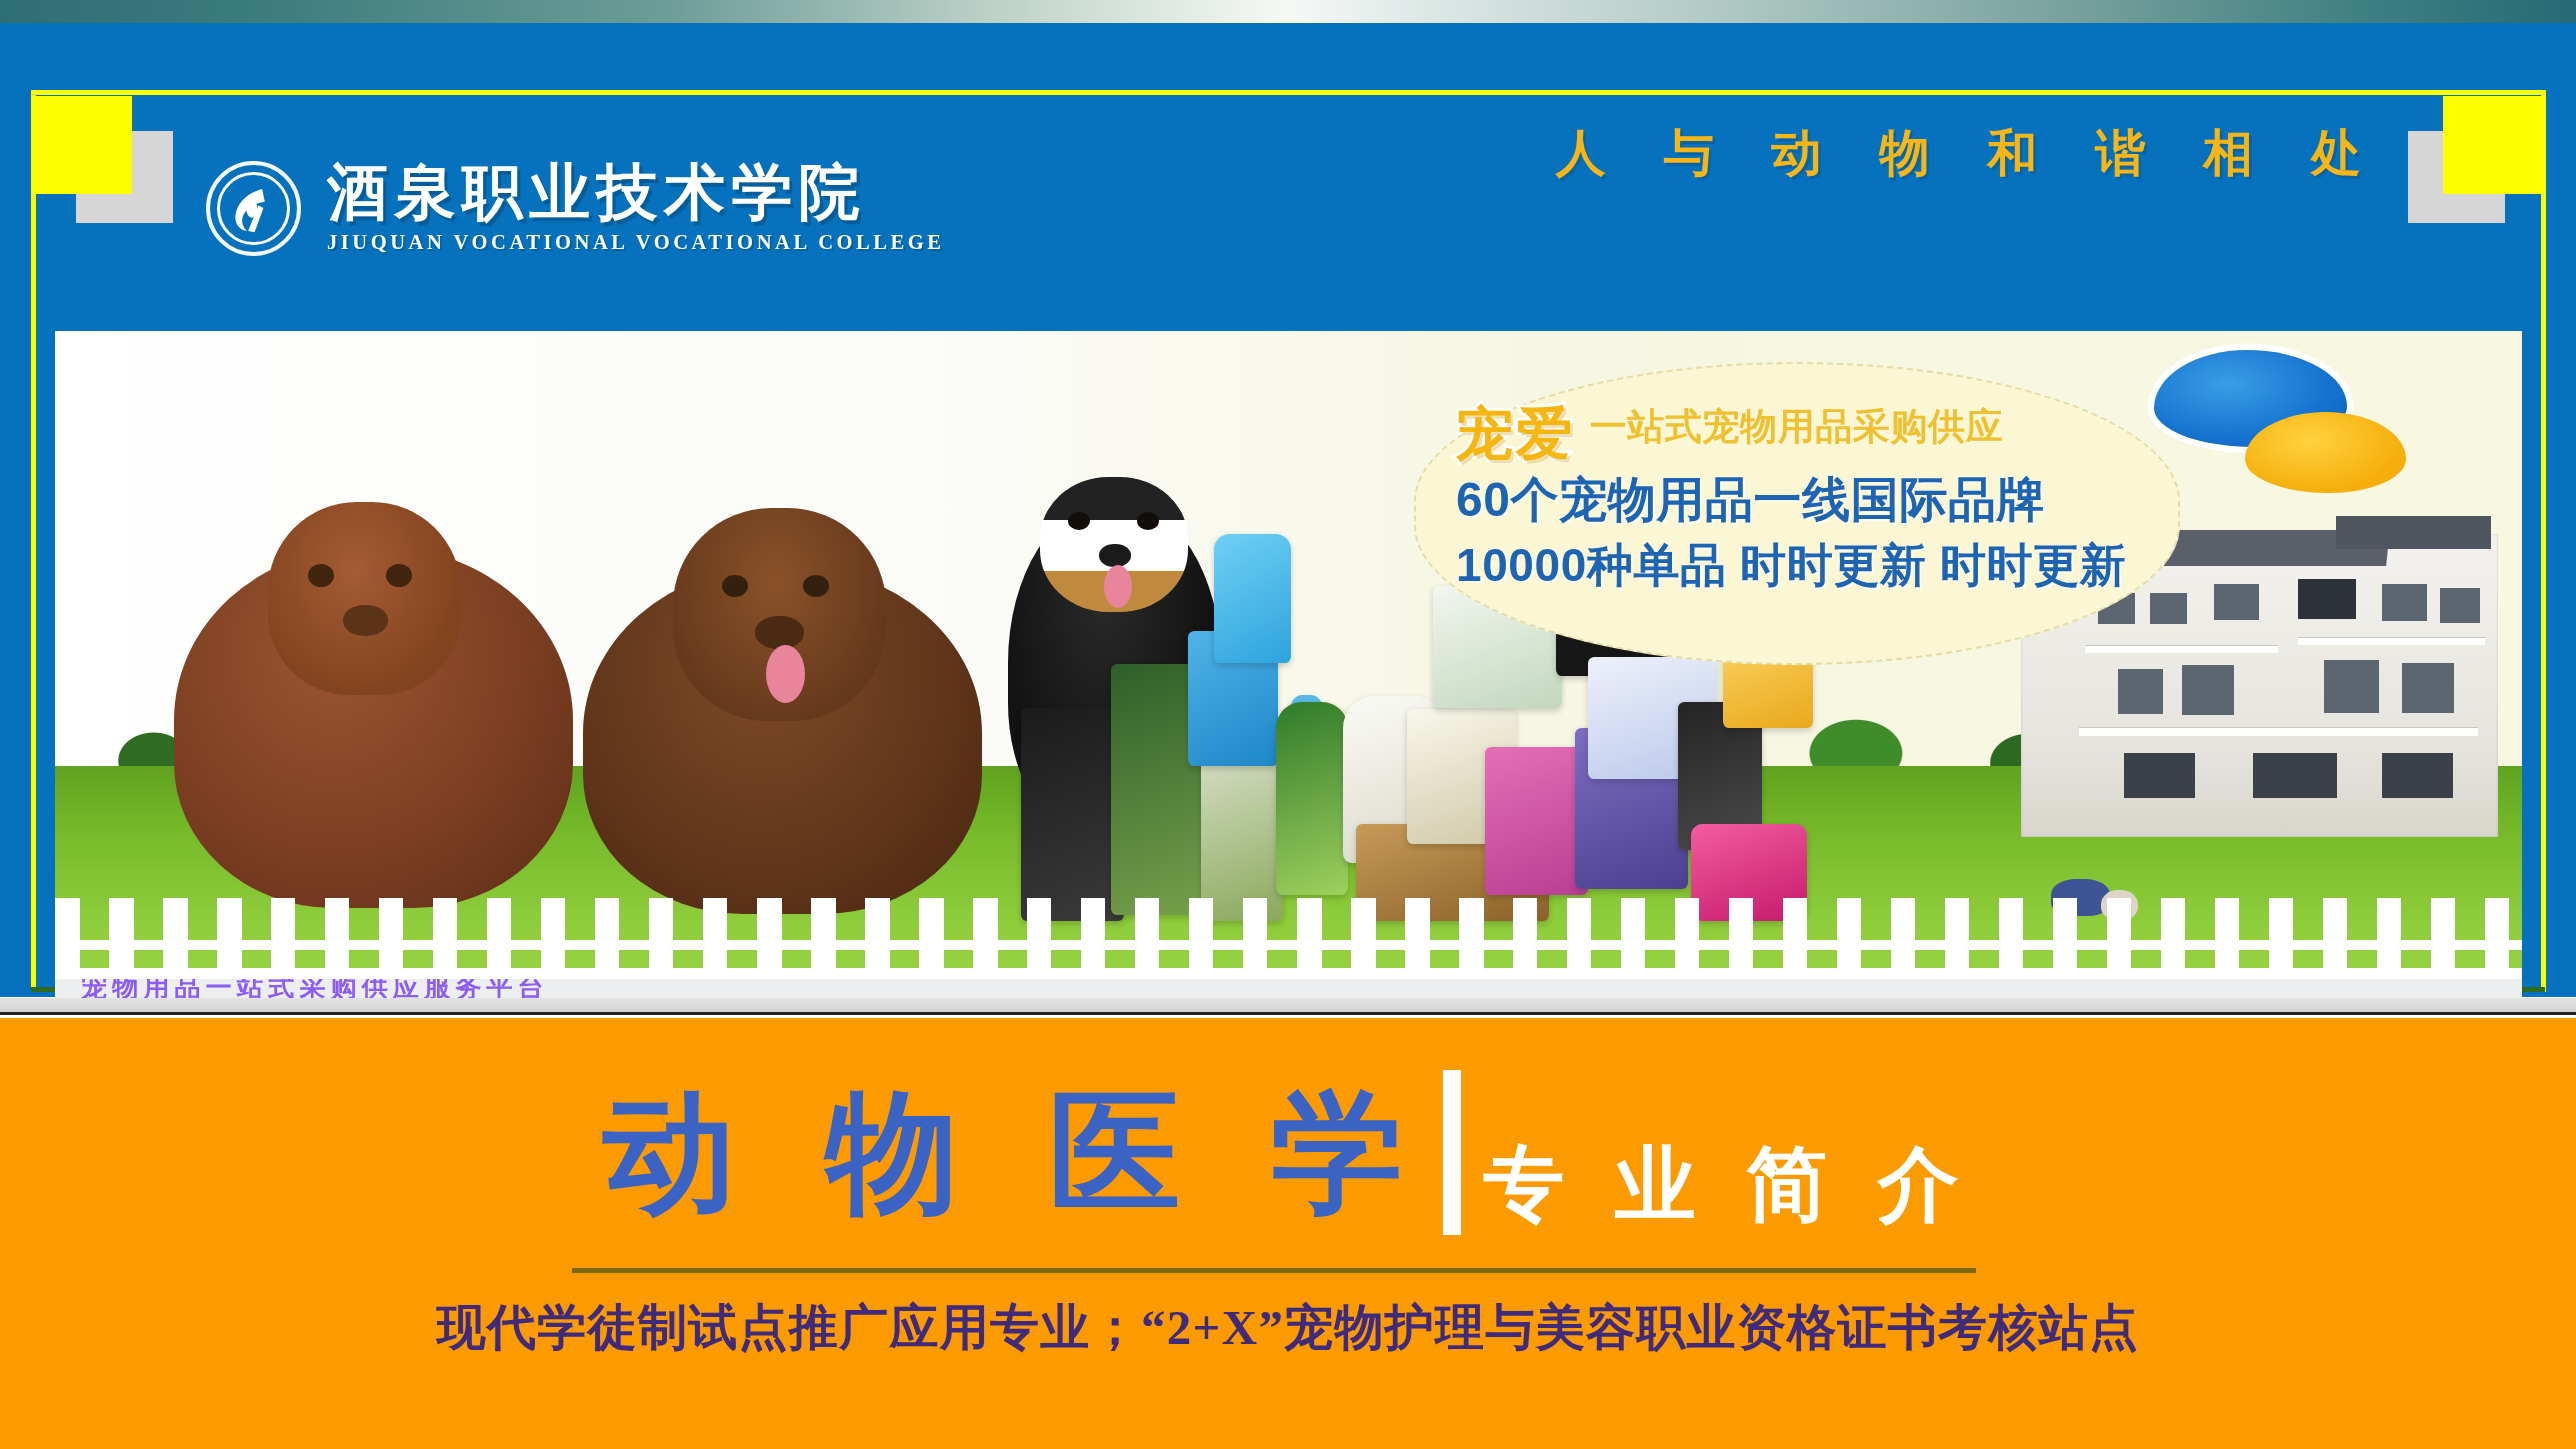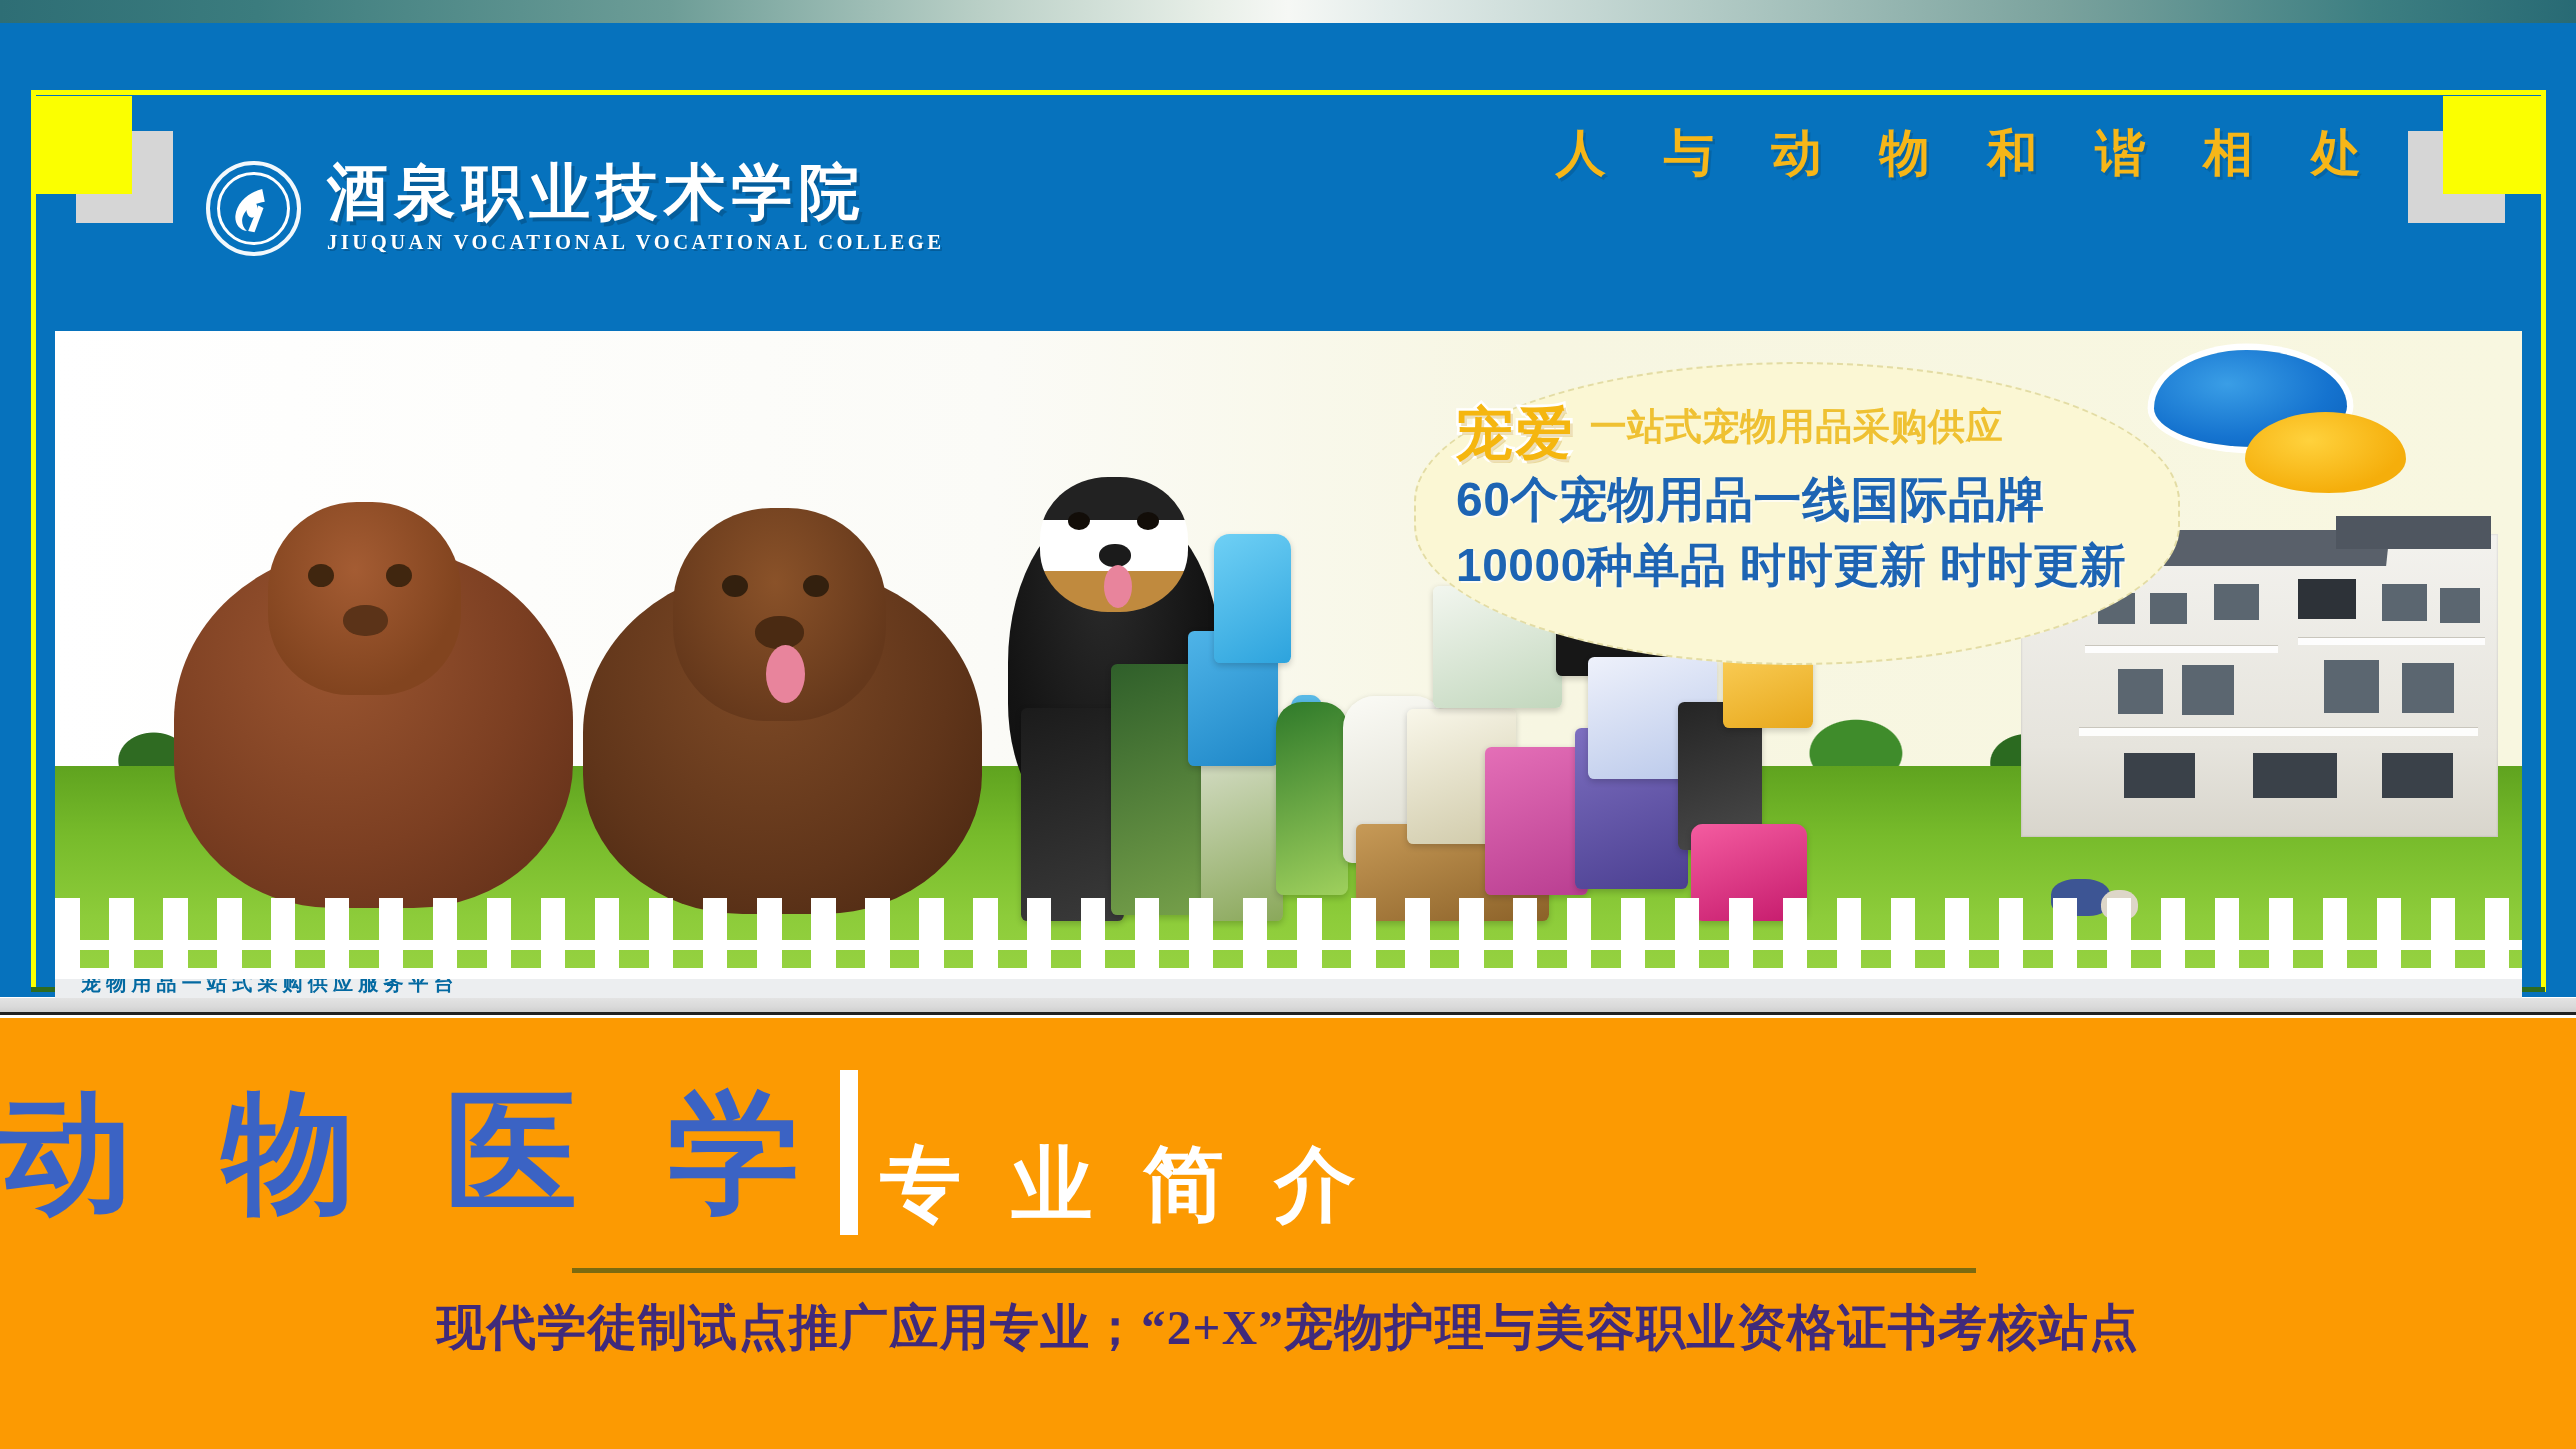--- a/index.html
+++ b/index.html
@@ -177,39 +177,39 @@
   .villa-roof2{ position:absolute; right:6.4px; top:-18px; width:155px; height:33px; background:#4f5660; }
   .win{ position:absolute; background:#5b6670; }
   .balc{ position:absolute; background:rgba(255,255,255,.9); border-top:1.9px solid #c9c6bd; }
 
   
   .bn-caption{
     position:absolute; left:0; bottom:0; width:100%; height:19.3px;
     background:#eceef0; overflow:hidden;
   }
   .bn-caption span{
-    display:block; color:#0369a1; font-size:20px; font-weight:700;
+    display:block; color:#8b5cf6; font-size:26px; font-weight:700;
     letter-spacing:5.2px; margin-top:-9px; padding-left:26px; white-space:nowrap;
   }
 
   
   .gray-strip{
     position:absolute; left:0; top:998px; width:2576px; height:16.7px;
     background:linear-gradient(to bottom,#e3e3e3 0%,#dadada 60%,#cfcfcf 100%);
     border-bottom:3.2px solid #222;
   }
 
   
   .orange-panel{
     position:absolute; left:0; top:1018px; width:2576px; height:431px;
     background:#fc9a02;
   }
   .title-row{
     position:absolute; left:0; top:52px; width:2576px;
-    display:flex; align-items:center; gap:0;
+    display:flex; align-items:center; justify-content:center; gap:0;
   }
   .title-main{
     color:#3b63c4; font-weight:700; font-size:132px; letter-spacing:27px;
     line-height:1; padding-right:13px;
   }
   .title-bar{ width:18px; height:165px; background:#ffffff; margin:0 22px 0 0; }
   .title-sub{
     color:#ffffff; font-weight:700; font-size:81px; letter-spacing:14px;
     line-height:1; align-self:flex-end; margin-bottom:10.3px;
   }

